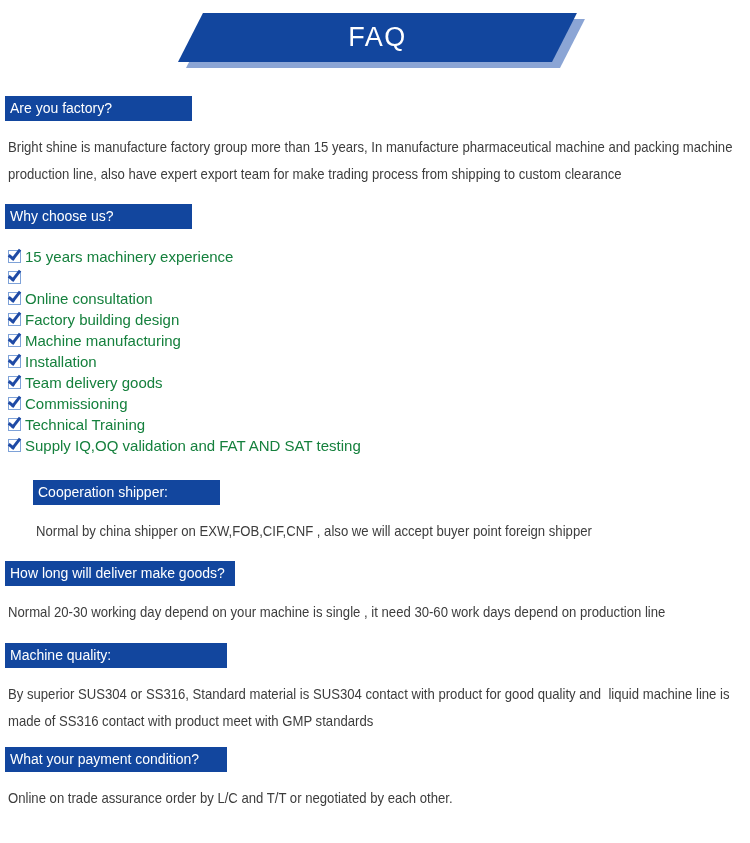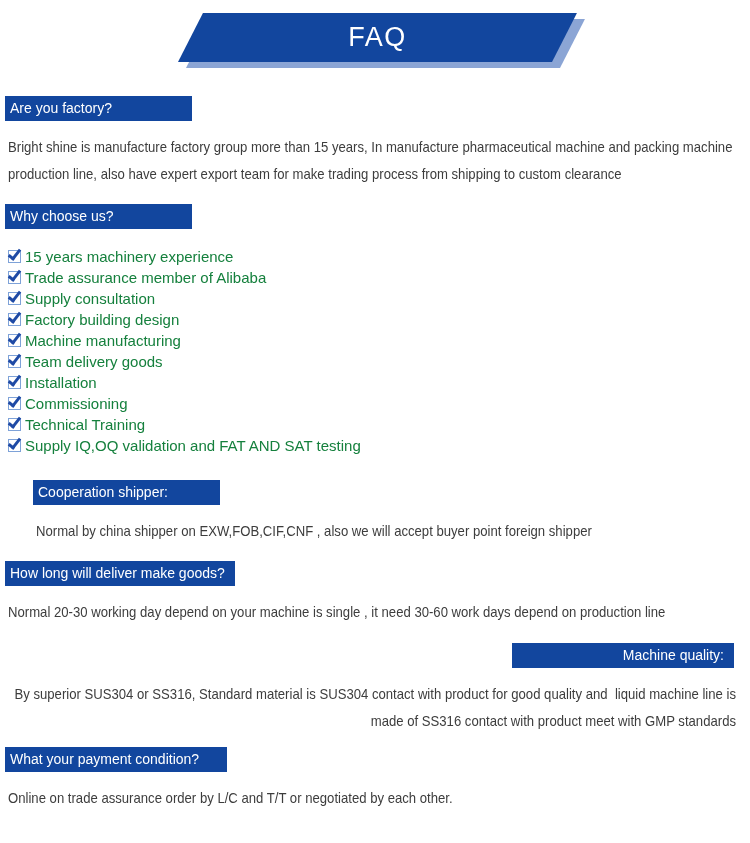--- a/index.html
+++ b/index.html
@@ -32,21 +32,21 @@
   .banner-title{
     position:absolute;left:178px;top:13px;width:399px;height:49px;
     line-height:49px;text-align:center;
     color:#ffffff;font-size:27px;letter-spacing:1.5px;
   }
   
   .content{position:absolute;left:0;top:96px;width:734px;}
   .section{margin-top:17px;}
   .section:nth-child(1){margin-top:0;}
   .section:nth-child(3){margin-top:24px;margin-left:28px;}
-  .section:nth-child(5){margin-top:18px;text-align:right;}
+  .section:nth-child(5){margin-top:18px;}
   .section:nth-child(6){margin-top:13px;}
   .heading{
     display:inline-block;box-sizing:border-box;
     margin-left:5px;min-width:187px;height:25px;line-height:25px;
     padding:0 10px 0 5px;
     background:var(--blue);color:#ffffff;font-size:14px;
     white-space:nowrap;
   }
   .section:nth-child(n+4) .heading{min-width:222px;}
   .para{
@@ -82,41 +82,40 @@
   </div>
   <div class="content">
       <section class="section"><div class="heading">Are you factory?</div><div class="para">Bright shine is manufacture factory group more than 15 years, In manufacture pharmaceutical machine and packing machine production line, also have expert export team for make trading process from shipping to custom clearance</div></section>
       <section class="section"><div class="heading">Why choose us?</div><div class="checklist">
           <div class="check-row">
             <span class="check-icon"></span>
             <span>15 years machinery experience</span>
           </div>
           <div class="check-row">
             <span class="check-icon"></span>
-            <span>Trade assurance member of Alibaba</span>
           </div>
           <div class="check-row">
             <span class="check-icon"></span>
-            <span>Supply consultation</span>
+            <span>Online consultation</span>
           </div>
           <div class="check-row">
             <span class="check-icon"></span>
             <span>Factory building design</span>
           </div>
           <div class="check-row">
             <span class="check-icon"></span>
             <span>Machine manufacturing</span>
           </div>
           <div class="check-row">
             <span class="check-icon"></span>
-            <span>Team delivery goods</span>
+            <span>Installation</span>
           </div>
           <div class="check-row">
             <span class="check-icon"></span>
-            <span>Installation</span>
+            <span>Team delivery goods</span>
           </div>
           <div class="check-row">
             <span class="check-icon"></span>
             <span>Commissioning</span>
           </div>
           <div class="check-row">
             <span class="check-icon"></span>
             <span>Technical Training</span>
           </div>
           <div class="check-row">

